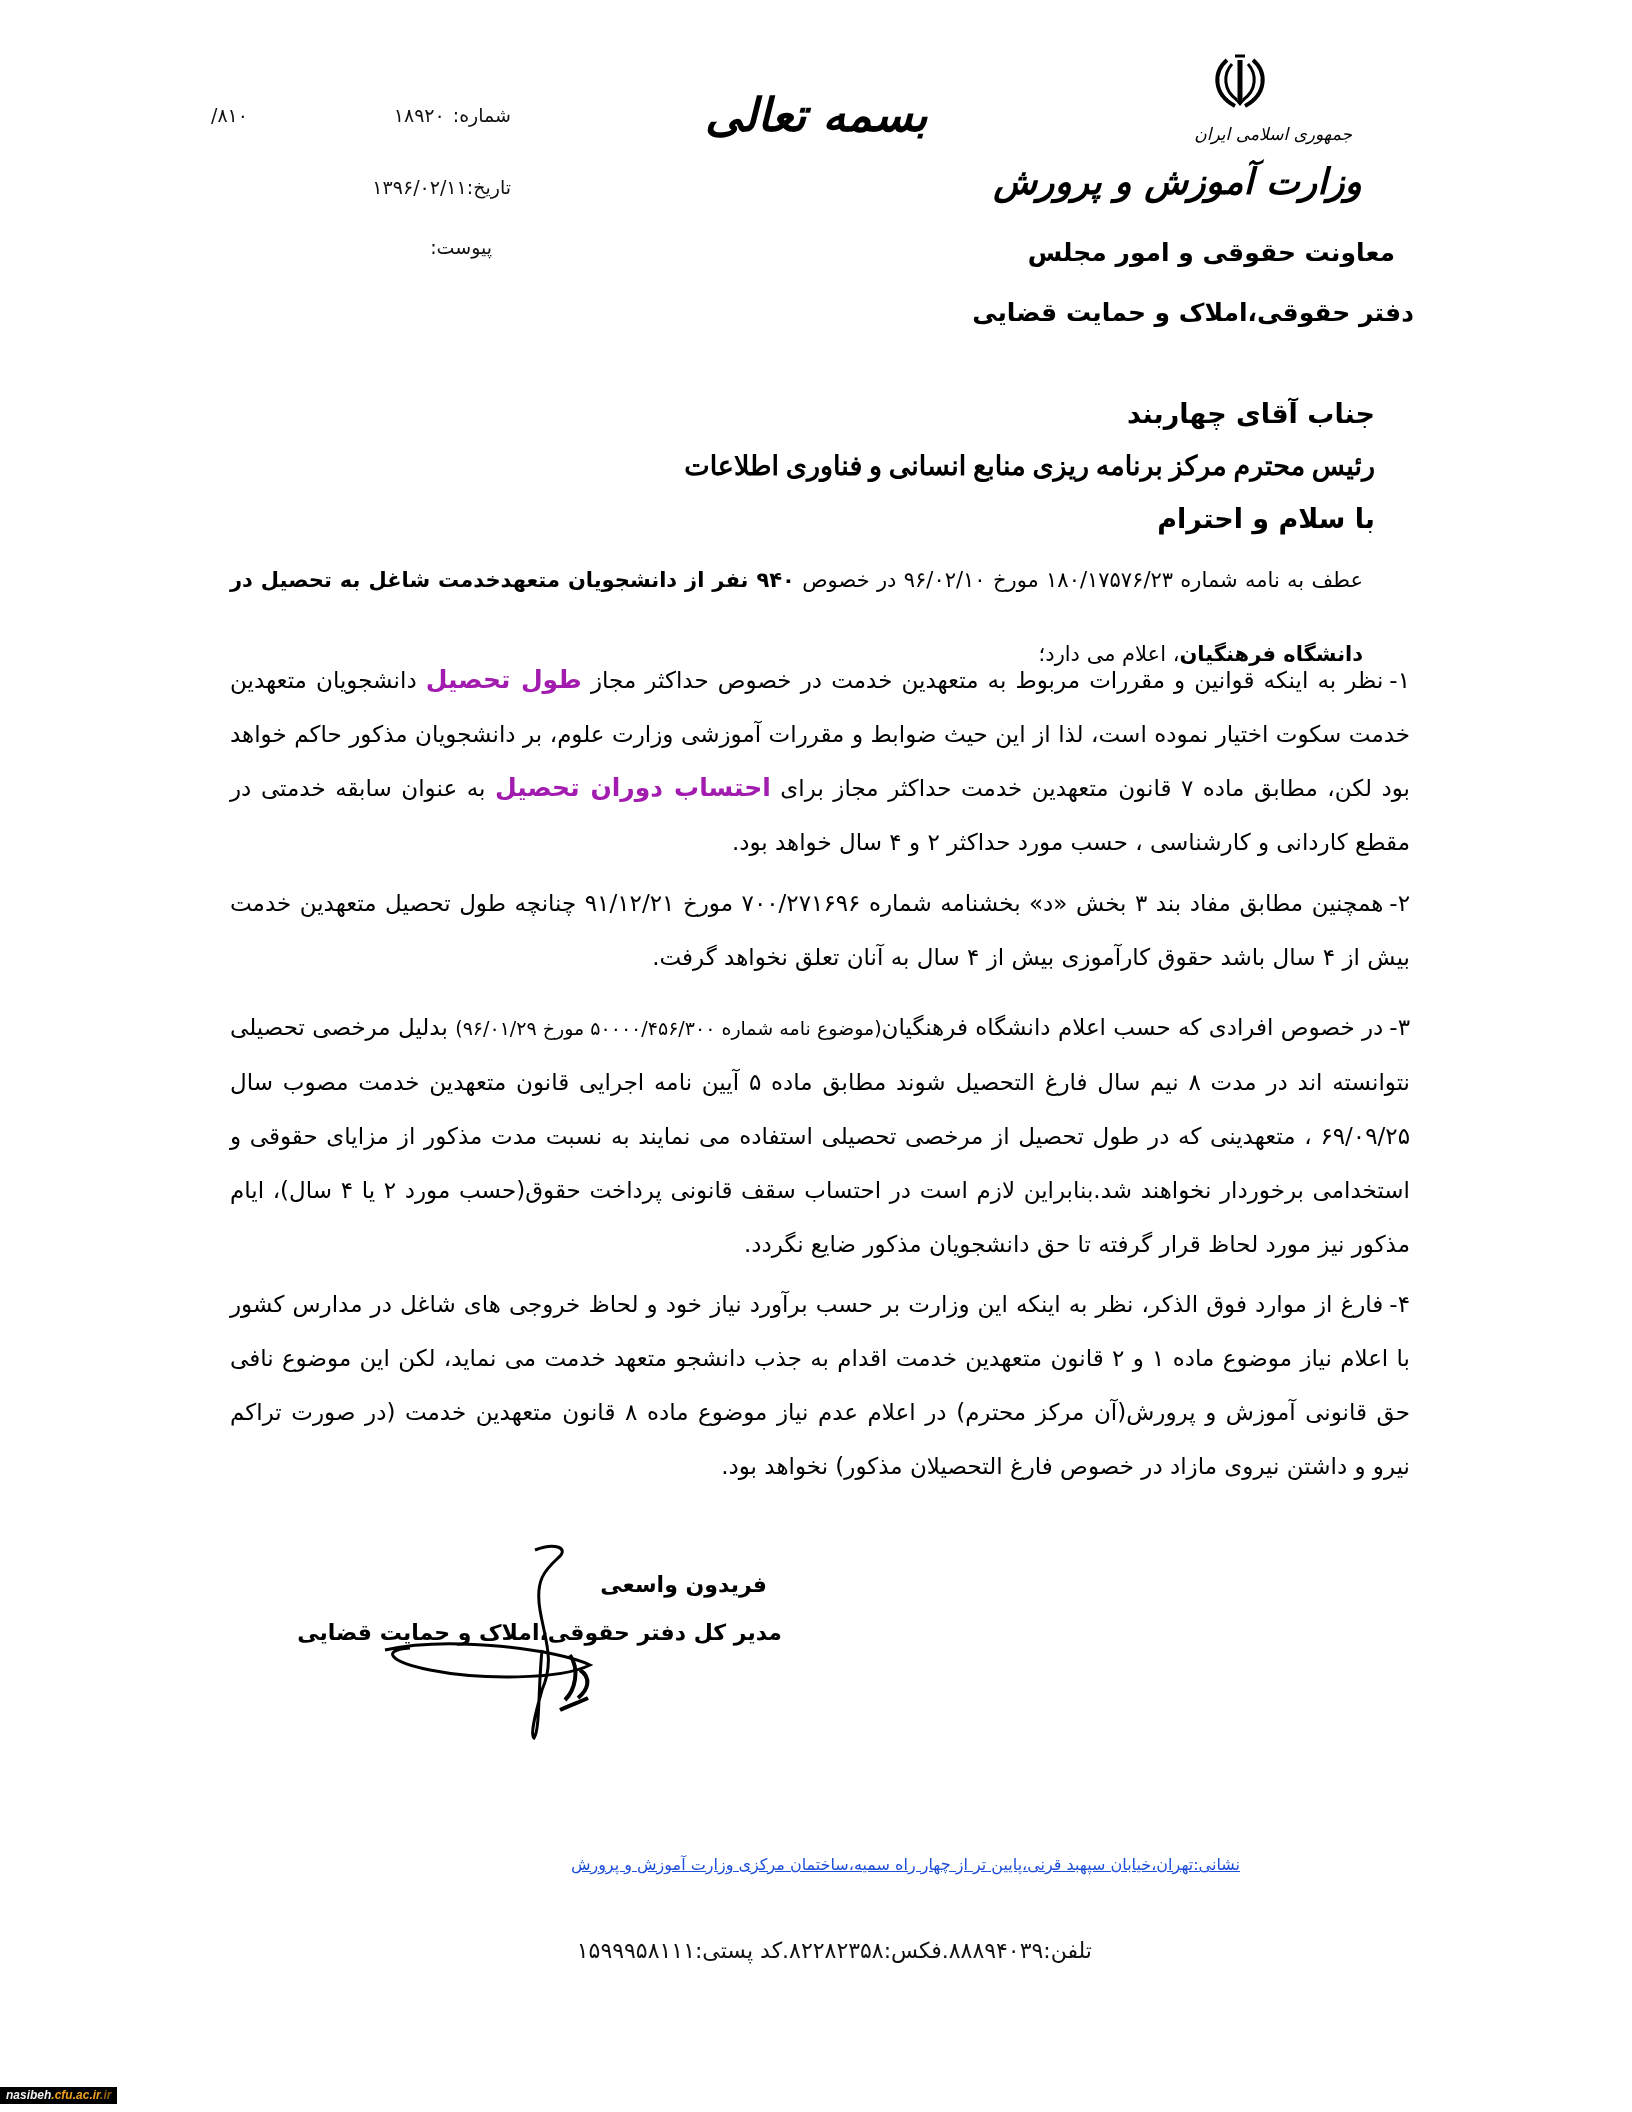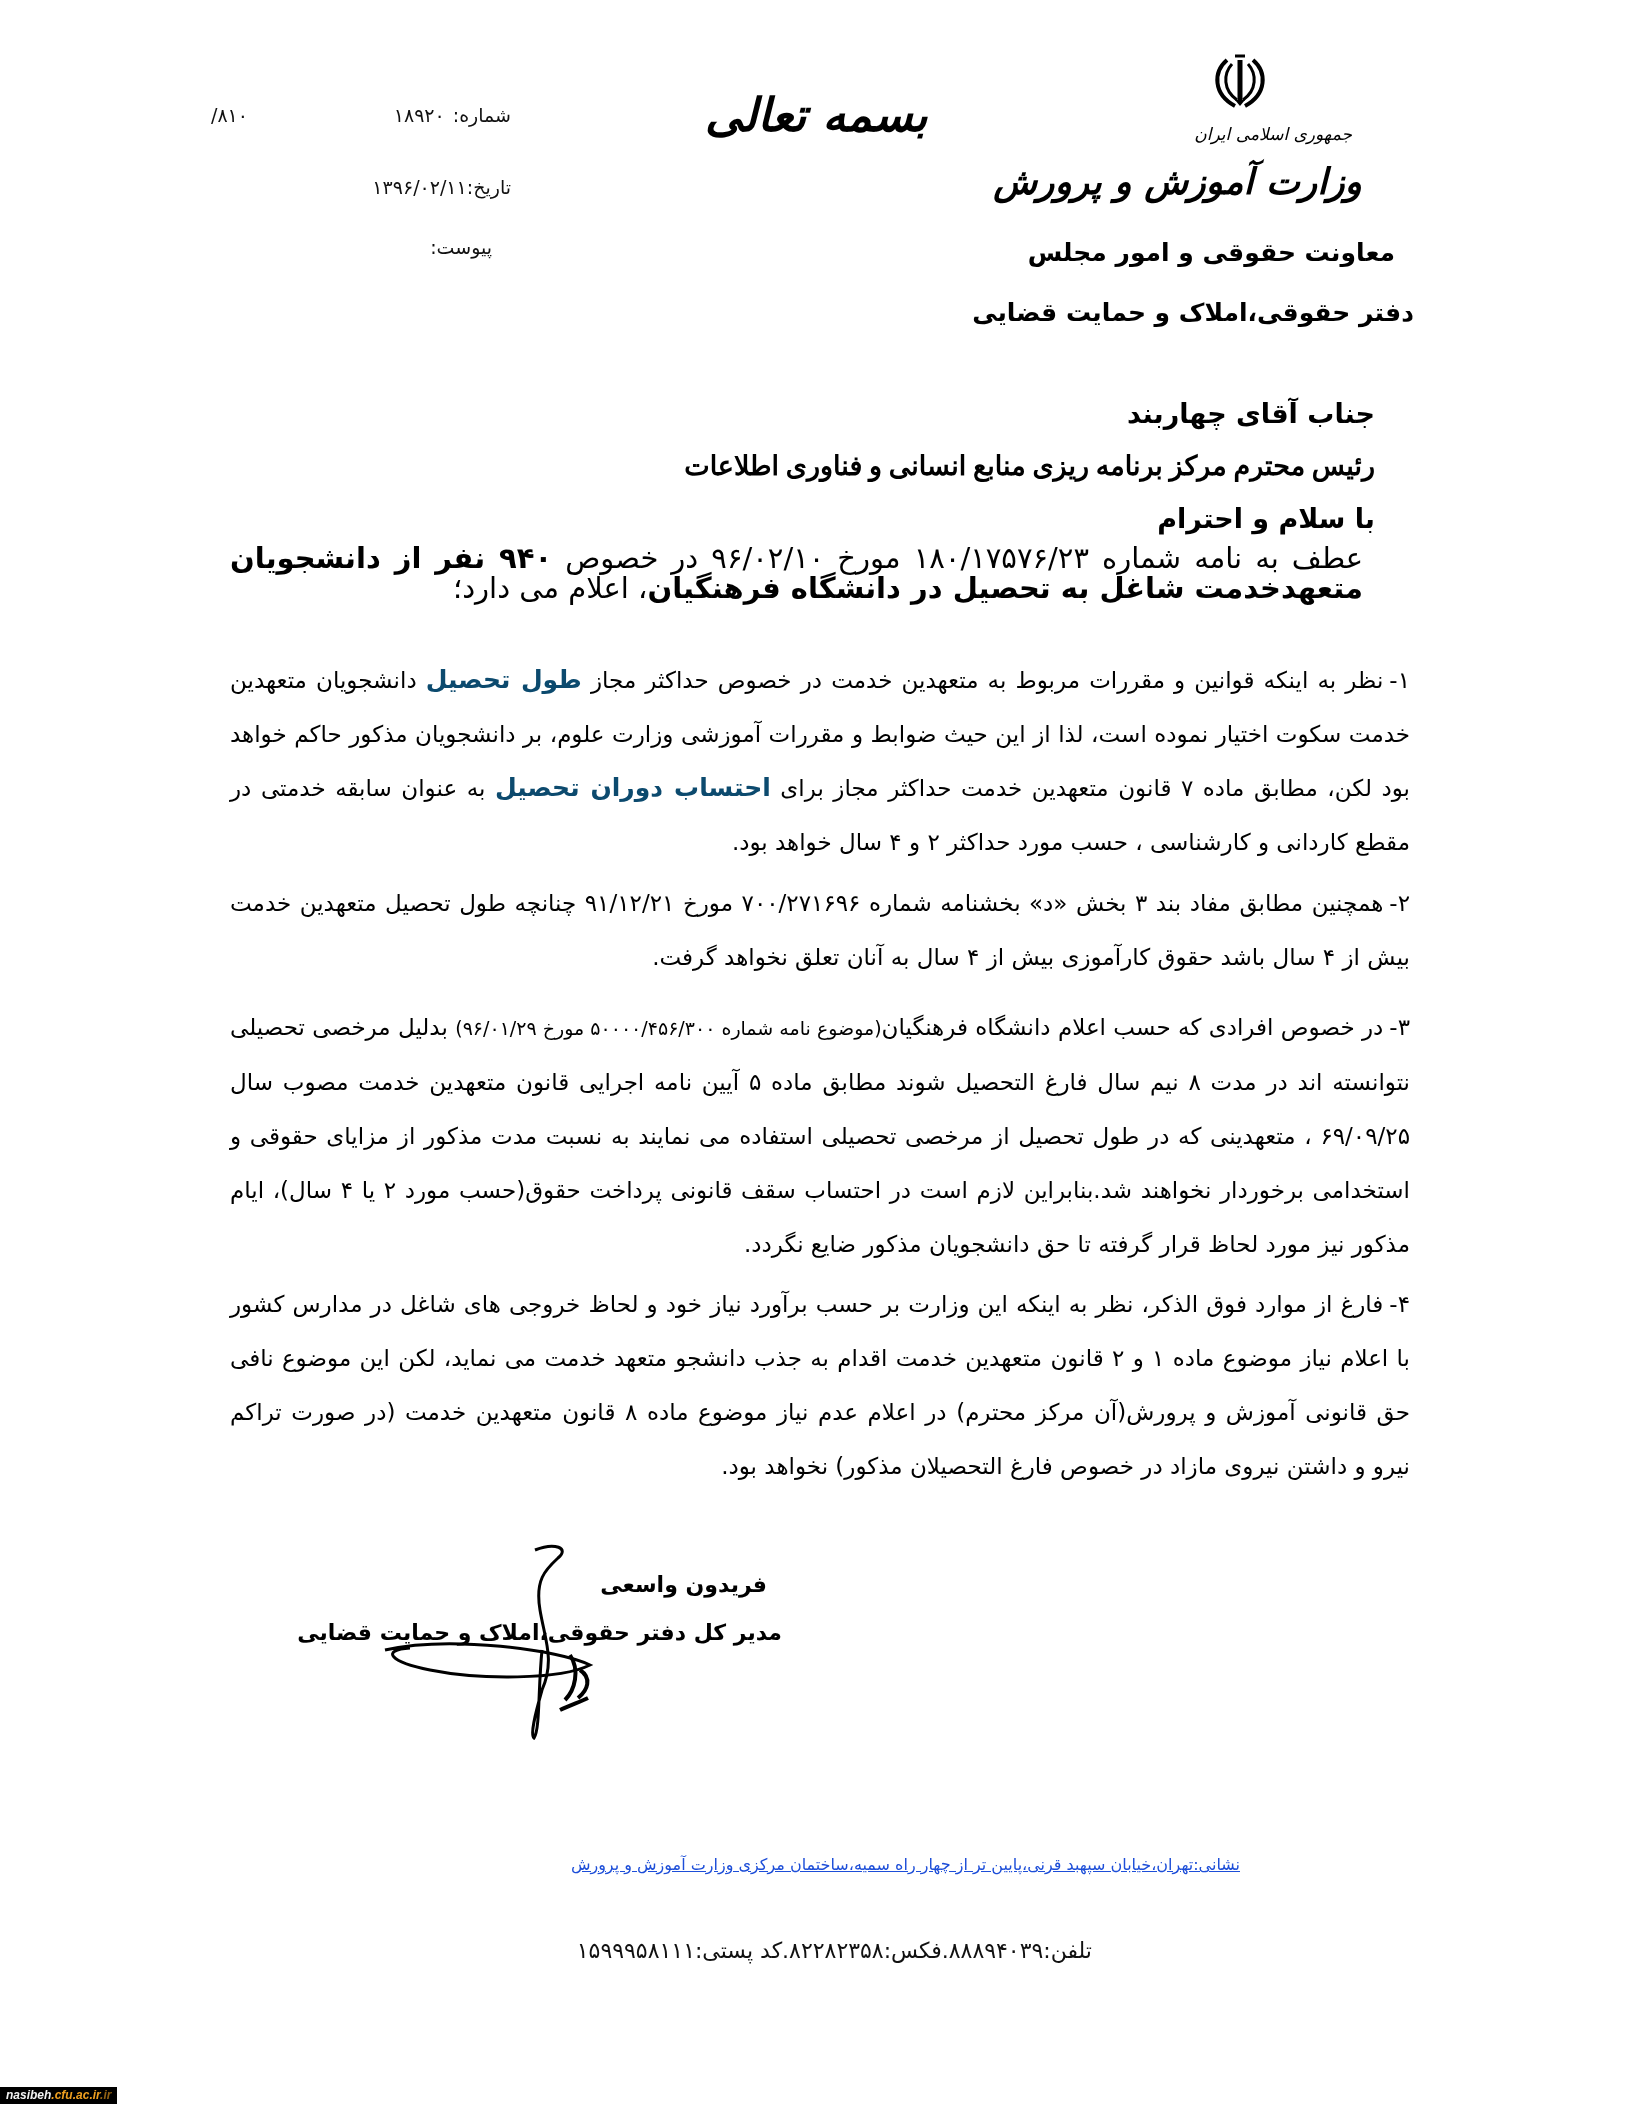--- a/index.html
+++ b/index.html
@@ -24,29 +24,29 @@
   .meta-date { right: 1121px; top: 176px; }
   .meta-attach { right: 1140px; top: 236px; }
 
   
   .addr { right: 257px; font-size: 27px; font-weight: bold; }
   .addr1 { top: 398px; }
   .addr2 { top: 450px; font-family: Liberation Serif, serif; }
   .addr3 { top: 503px; }
 
   
-  .body-text { right: 222px; width: 1180px; font-size: 29px; line-height: 30px; text-align: justify; }
+  .body-text { right: 222px; width: 1180px; font-size: 21px; line-height: 74px; text-align: justify; }
   .intro { top: 543px; padding-right: 47px; width: 1133px; }
   .item { font-size: 23px; line-height: 54px; }
   .item1 { top: 653px; }
   .item2 { top: 876px; }
   .item3 { top: 1000px; }
   .item4 { top: 1277px; margin-left: 8px; }
   .b { font-weight: bold; }
-  .red { color: #0c4a6e; font-weight: bold; font-size: 25px; }
+  .red { color: #a21caf; font-weight: bold; font-size: 25px; }
   .item .idx { font-weight: normal; margin-left: 6px; }
 
   
   .sign-name { right: 865px; top: 1572px; font-size: 22px; font-weight: bold; }
   .sign-title { right: 850px; top: 1620px; font-size: 22px; font-weight: bold; }
   .sign-scribble { left: 330px; top: 1540px; width: 400px; height: 200px; }
 
   
   .footer-address { right: 392px; top: 1855px; font-size: 16px; color: #1d4ed8; text-decoration: underline; }
   .footer-contact { right: 540px; top: 1938px; font-size: 22px; color: #111; }

